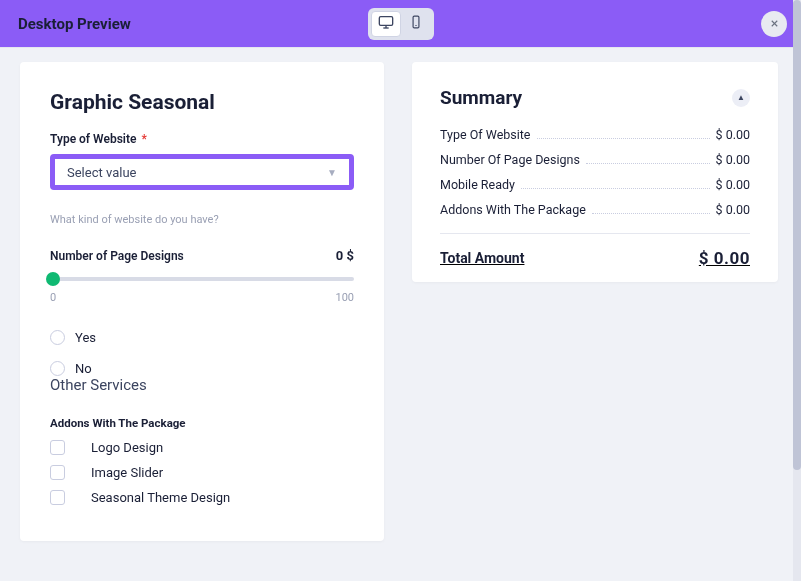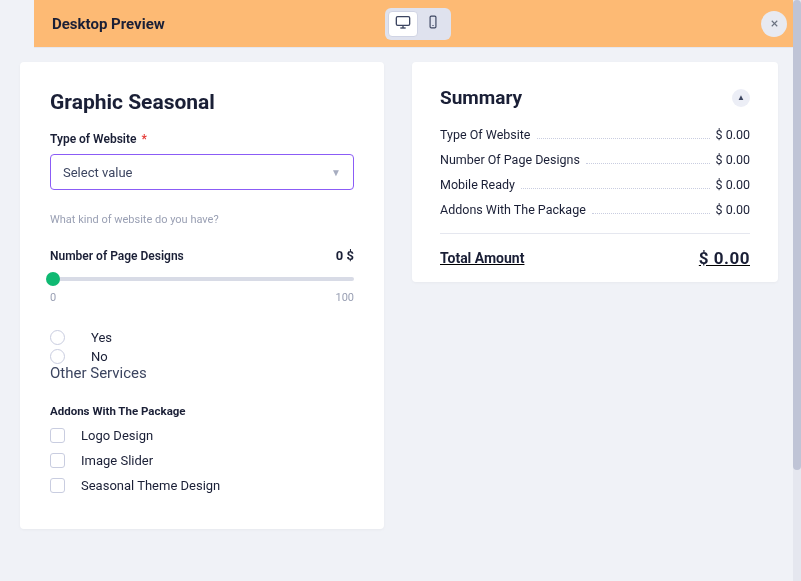--- a/index.html
+++ b/index.html
@@ -5,27 +5,26 @@
   * { box-sizing: border-box; margin: 0; padding: 0; }
   body {
     font-family: -apple-system, BlinkMacSystemFont, "Segoe UI", Roboto, sans-serif;
     background: #f0f2f7;
     width: 801px;
     height: 581px;
     overflow: hidden;
     position: relative;
   }
   .header {
-    background: #fdba74;
+    background: #8b5cf6;
     height: 48px;
     display: flex;
     align-items: center;
     border-bottom: 1px solid #e5e7ef;
     position: relative;
-    margin-left: 34px;
   }
   .header-title {
     font-size: 15px;
     font-weight: 700;
     color: #1a1f36;
     padding-left: 18px;
   }
   .toggle-group {
     position: absolute;
     left: 50%;
@@ -93,21 +92,21 @@
     font-size: 12px;
     font-weight: 600;
     color: #1a1f36;
     margin-bottom: 8px;
     display: block;
   }
   .req { color: #e53935; margin-left: 2px; }
   .select-box {
     width: 100%;
     height: 36px;
-    border: 1px solid #8b5cf6;
+    border: 5px solid #8b5cf6;
     border-radius: 4px;
     display: flex;
     align-items: center;
     padding: 0 12px;
     font-size: 13px;
     color: #3c4560;
     cursor: pointer;
     position: relative;
   }
   .select-caret {
@@ -154,22 +153,22 @@
     display: flex;
     justify-content: space-between;
     font-size: 11px;
     color: #9aa0b4;
     margin-top: 10px;
   }
   .radio-section { margin-top: 26px; }
   .radio-item {
     display: flex;
     align-items: flex-end;
-    gap: 26px;
-    margin-top: 4px;
+    gap: 10px;
+    margin-top: 16px;
     font-size: 13px;
     color: #1a1f36;
     cursor: pointer;
   }
   .radio-circle {
     width: 15px;
     height: 15px;
     border: 1.5px solid #c9cde0;
     border-radius: 50%;
     flex-shrink: 0;
@@ -182,21 +181,21 @@
   .addons-label {
     font-size: 11.5px;
     font-weight: 700;
     color: #1a1f36;
     margin-top: 22px;
     margin-bottom: 10px;
   }
   .check-item {
     display: flex;
     align-items: center;
-    gap: 16px;
+    gap: 26px;
     margin-top: 10px;
     font-size: 13px;
     color: #1a1f36;
     cursor: pointer;
   }
   .check-box {
     width: 15px;
     height: 15px;
     border: 1.5px solid #c9cde0;
     border-radius: 3px;

